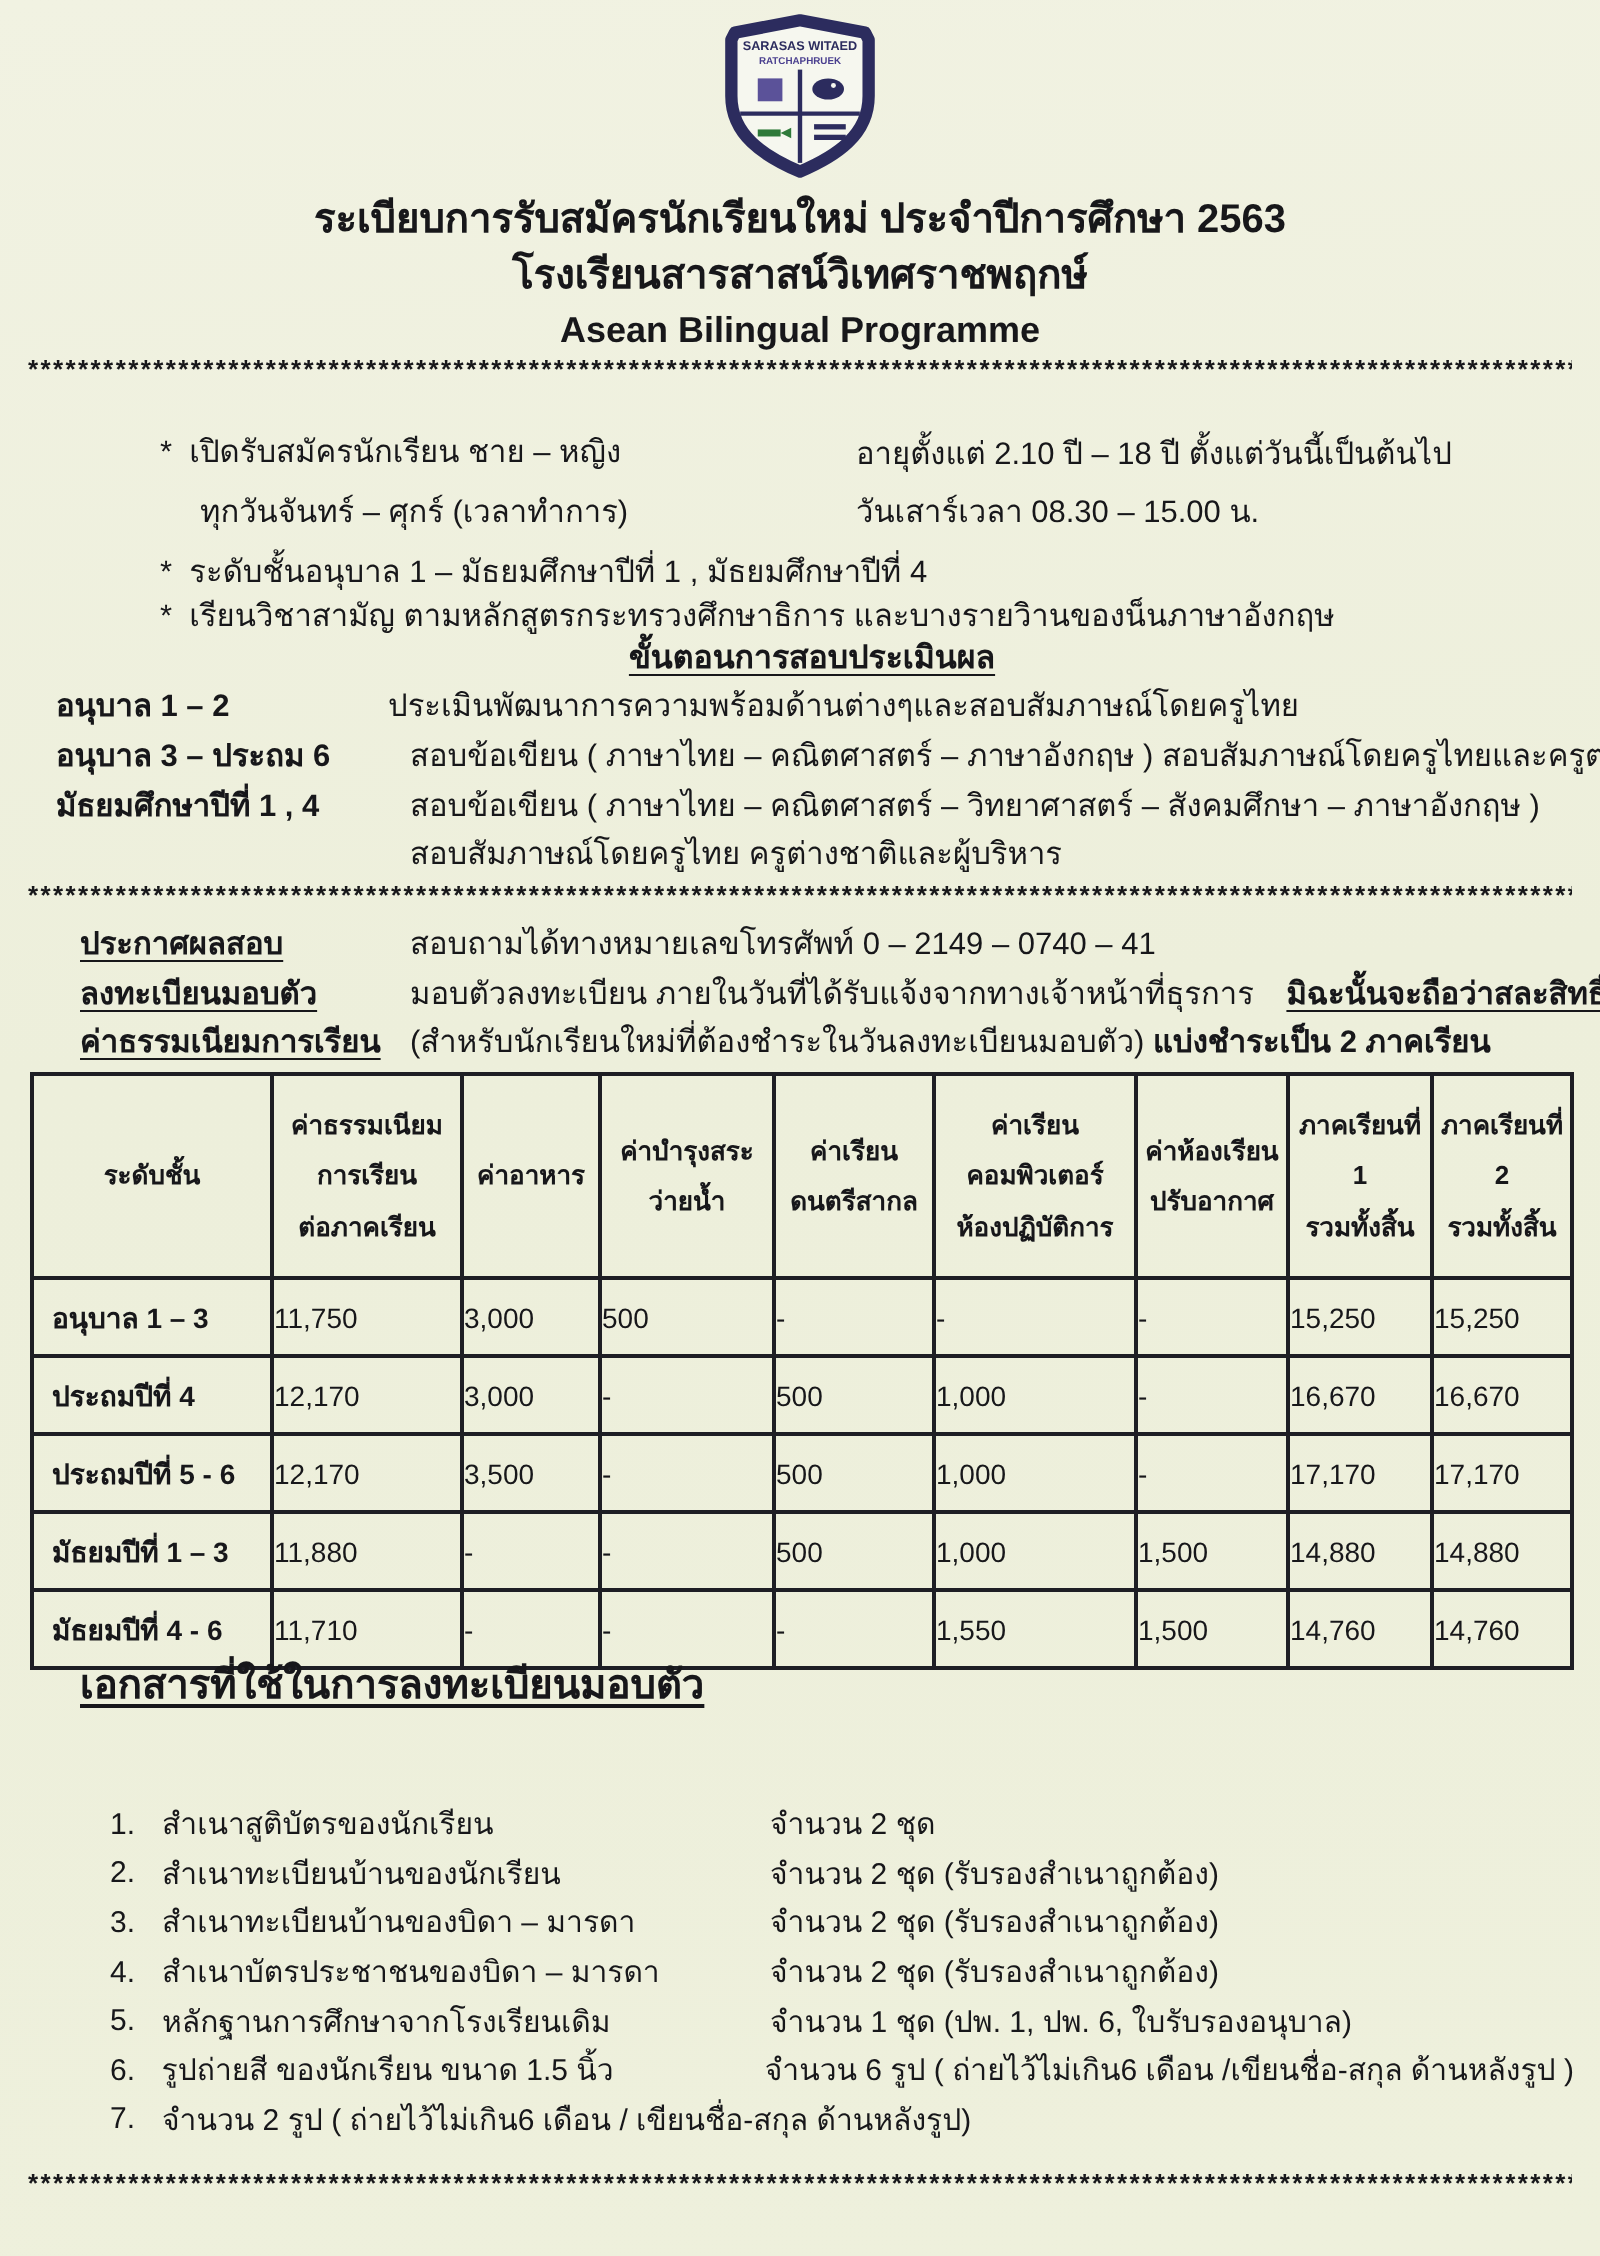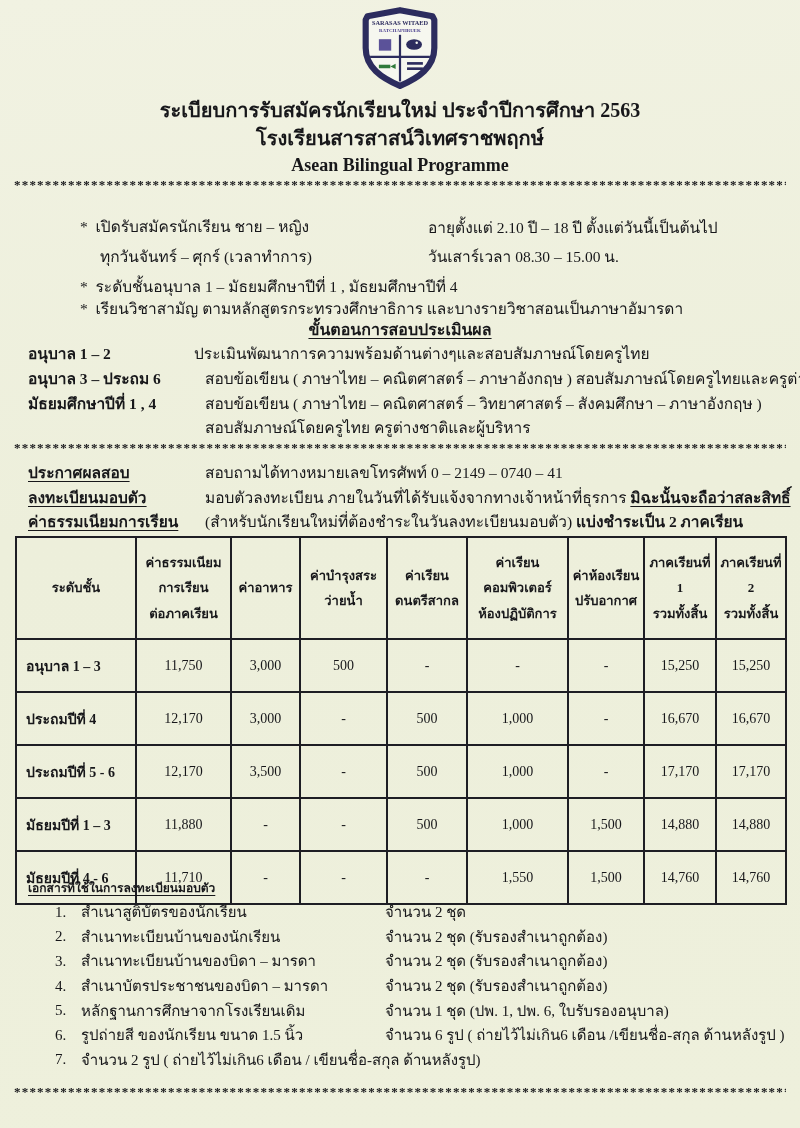--- a/index.html
+++ b/index.html
@@ -1,40 +1,40 @@
 <!DOCTYPE html>
 <html><head>
 <meta charset="utf-8">
 <style>
   * { margin:0; padding:0; box-sizing:border-box; }
   html,body { background:#d8d8cc; }
   .page {
     position:relative; width:800px; height:1128px; margin:0 auto;
     background:linear-gradient(175deg,#f1f2e2 0%,#edefdb 45%,#eef0dc 100%);
-    font-family:Liberation Serif, serif;
+    font-family:Liberation Sans, sans-serif;
     color:#17171a; overflow:hidden;
   }
   .line { position:absolute; font-size:15.5px; line-height:22px; white-space:nowrap; }
   .bold { font-weight:700; }
-  .u { text-decoration:underline; text-underline-offset:3px; }
+  .u { text-decoration:underline; text-underline-offset:3px;padding-left:12px; }
   .center { left:0; width:800px; text-align:center; }
   .title1 { top:99px; font-size:20px; font-weight:700; }
   .title2 { top:127px; font-size:20px; font-weight:700; }
   .title3 { top:154px; font-size:18px; font-weight:700; }
   .sep { position:absolute; left:14px; width:772px; height:18px; overflow:hidden;
          white-space:nowrap; font-weight:700; font-size:13px; letter-spacing:1.2px; }
   .logo { position:absolute; left:356px; top:6px; width:88px; height:84px; }
   .fee-table { position:absolute; left:15px; top:536px; width:770px;
                border-collapse:collapse; table-layout:fixed; }
   .fee-table th, .fee-table td { border:2px solid #1e1e24; vertical-align:middle; }
   .fee-table thead tr { height:102px; }
-  .fee-table tbody tr { height:53px; }
+  .fee-table tbody tr { height:39px; }
   .fee-table th { font-size:13px; font-weight:700; white-space:pre-line;
                   line-height:1.95; text-align:center; }
-  .fee-table td { font-size:14px; text-align:center; }
+  .fee-table td { font-size:14px; text-align:left; }
   .fee-table td.lvl { text-align:left; padding-left:9px; font-weight:700; }
   .docs { position:absolute; left:55px; top:900px; width:732px; }
   .doc-row { display:flex; height:24.6px; align-items:center; font-size:15px; white-space:nowrap; }
   .doc-no { width:26px; }
   .doc-name { width:304px; }
   .doc-qty { flex:1; }
 </style>
 </head>
 <body>
 
@@ -66,21 +66,21 @@
   <div class="line" style="left:100px; top:246px;">ทุกวันจันทร์ – ศุกร์ (เวลาทำการ)</div>
   <div class="line" style="left:80px; top:216px;">
     <span>*</span>&nbsp;&nbsp;<span>เปิดรับสมัครนักเรียน  ชาย – หญิง</span>
   </div>
   <div class="line" style="left:428px; top:217px;">อายุตั้งแต่  2.10  ปี – 18  ปี   ตั้งแต่วันนี้เป็นต้นไป</div>
   <div class="line" style="left:428px; top:246px;">วันเสาร์เวลา  08.30 – 15.00 น.</div>
   <div class="line" style="left:80px; top:276px;">
     <span>*</span>&nbsp;&nbsp;<span>ระดับชั้นอนุบาล 1 – มัธยมศึกษาปีที่ 1 , มัธยมศึกษาปีที่ 4</span>
   </div>
   <div class="line" style="left:80px; top:298px;">
-    <span>*</span>&nbsp;&nbsp;<span>เรียนวิชาสามัญ  ตามหลักสูตรกระทรวงศึกษาธิการ  และบางรายวิชาสอนเป็นภาษาอัมารดา</span>
+    <span>*</span>&nbsp;&nbsp;<span>เรียนวิชาสามัญ  ตามหลักสูตรกระทรวงศึกษาธิการ  และบางรายวิานของน็นภาษาอังกฤษ</span>
   </div>
 
   <div class="line center bold u" style="top:319px; font-size:16px;">ขั้นตอนการสอบประเมินผล</div>
 
   <div class="line bold" style="left:28px; top:343px;">อนุบาล 1  – 2</div>
   <div class="line" style="left:194px; top:343px;">ประเมินพัฒนาการความพร้อมด้านต่างๆและสอบสัมภาษณ์โดยครูไทย</div>
   <div class="line bold" style="left:28px; top:368px;">อนุบาล 3 – ประถม 6</div>
   <div class="line" style="left:205px; top:368px;">สอบข้อเขียน ( ภาษาไทย – คณิตศาสตร์ – ภาษาอังกฤษ ) สอบสัมภาษณ์โดยครูไทยและครูต่างชาติ</div>
   <div class="line bold" style="left:28px; top:393px;">มัธยมศึกษาปีที่ 1 , 4</div>
   <div class="line" style="left:205px; top:393px;">สอบข้อเขียน ( ภาษาไทย – คณิตศาสตร์ – วิทยาศาสตร์ – สังคมศึกษา – ภาษาอังกฤษ )</div>
@@ -187,21 +187,21 @@
         <td>-</td>
         <td>-</td>
         <td>1,550</td>
         <td>1,500</td>
         <td>14,760</td>
         <td>14,760</td>
       </tr>
     </tbody>
   </table>
 
-  <div class="line bold u" style="left:28px; top:877px; font-size:12px;">เอกสารที่ใช้ในการลงทะเบียนมอบตัว</div>
+  <div class="line bold u" style="left:28px; top:832px; font-size:20px;">เอกสารที่ใช้ในการลงทะเบียนมอบตัว</div>
 
   <div class="docs">
     <div class="doc-row">
       <span class="doc-no">1.</span>
       <span class="doc-name">สำเนาสูติบัตรของนักเรียน</span>
       <span class="doc-qty">จำนวน 2 ชุด</span>
     </div>
     <div class="doc-row">
       <span class="doc-no">2.</span>
       <span class="doc-name">สำเนาทะเบียนบ้านของนักเรียน</span>

